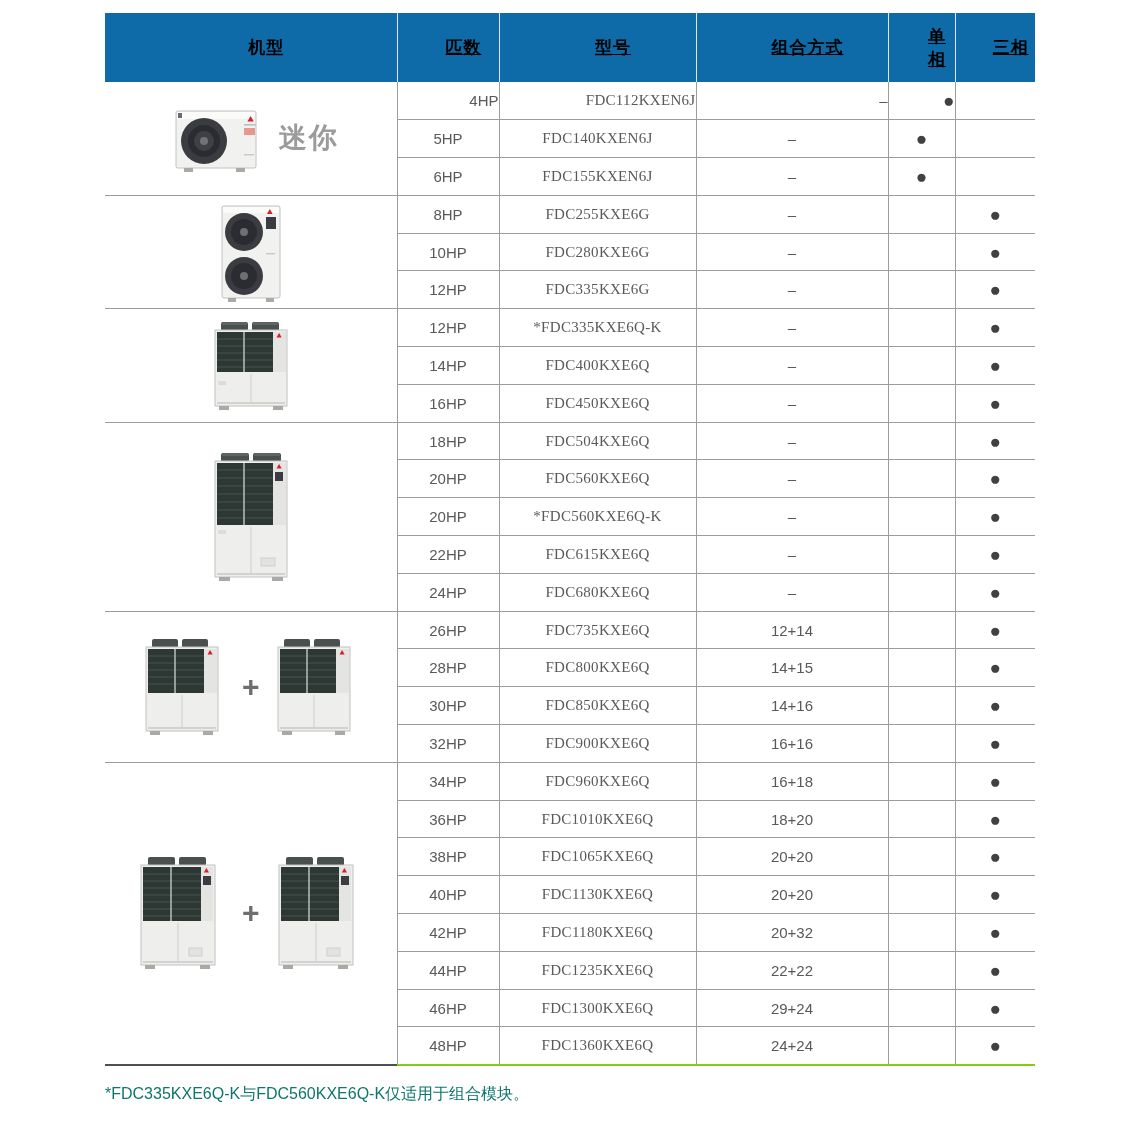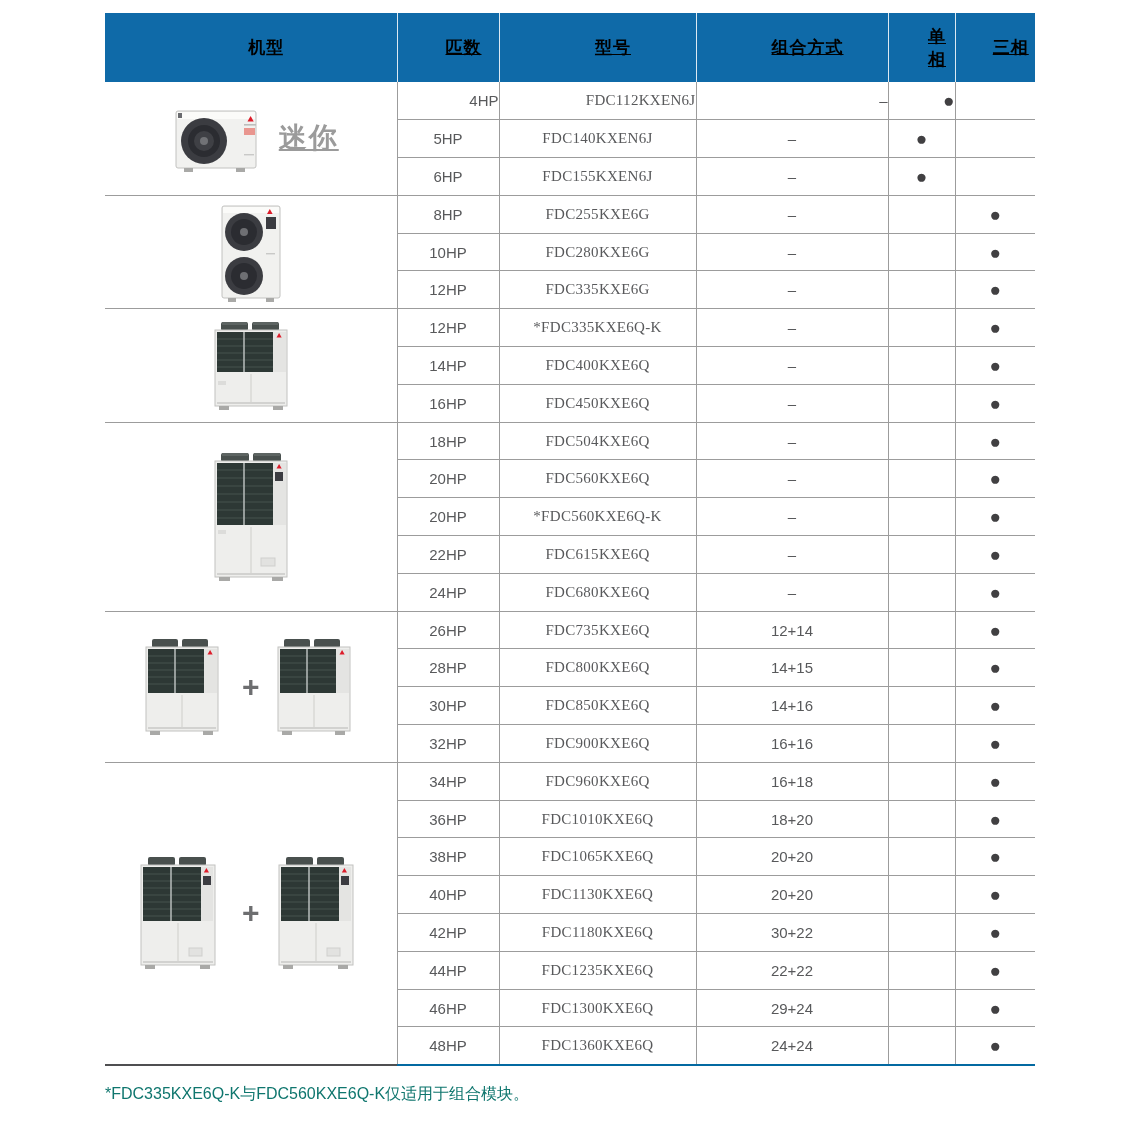--- a/index.html
+++ b/index.html
@@ -11,24 +11,24 @@
   table.spec { position:absolute; left:105px; top:13px; width:930px;
     border-collapse:collapse; table-layout:fixed; border:none; border-bottom:2px solid #4f4f51; }
   thead th { background:#0f6aa8; height:67px; color:#000000; font-size:17px;
     font-weight:600; border:none; text-align:center; vertical-align:middle; letter-spacing:1px;padding-left:32px; }
   thead th + th { border-left:1px solid rgba(255,255,255,0.85);text-decoration:underline; }
   tbody tr { height:37.8px; }
   tbody td { border:1px solid #9c9c9c; padding:0; text-align:center;
     vertical-align:middle; font-size:15px; color:#58595b; background:#ffffff; }
   tbody tr:first-child td { border-top:none;text-align:right; }
   tbody td:last-child { border-right:none; }
-  tbody tr:last-child td { border-bottom:2px solid #0369a1;margin-left:36px; }
+  tbody tr:last-child td { border-bottom:2px solid #84cc16;margin-left:36px; }
   td.machine { border-left:none; }
   .mwrap { display:flex; align-items:center; justify-content:center; gap:12px; }
-  .mini-label { font-size:28px; font-weight:bold; color:#9b9b9b; letter-spacing:2px;text-decoration:underline; }
+  .mini-label { font-size:28px; font-weight:bold; color:#9b9b9b; letter-spacing:2px; }
   .plus { font-size:30px; font-weight:bold; color:#6d6e70; line-height:1; }
   .c-model { letter-spacing:0.3px;font-family:Liberation Serif, serif; }
   .dot { font-size:19px; color:#414042; line-height:1; }
   .footnote { position:absolute; left:105px; top:1084px; font-size:16px; color:#0f766e; }
 </style>
 </head>
 <body>
 
 <table class="spec">
   <colgroup>
@@ -359,21 +359,21 @@
     <tr>
       <td>40HP</td>
       <td class="c-model">FDC1130KXE6Q</td>
       <td>20+20</td>
       <td><span class="dot"></span></td>
       <td><span class="dot">●</span></td>
     </tr>
     <tr>
       <td>42HP</td>
       <td class="c-model">FDC1180KXE6Q</td>
-      <td>30+22</td>
+      <td>20+32</td>
       <td><span class="dot"></span></td>
       <td><span class="dot">●</span></td>
     </tr>
     <tr>
       <td>44HP</td>
       <td class="c-model">FDC1235KXE6Q</td>
       <td>22+22</td>
       <td><span class="dot"></span></td>
       <td><span class="dot">●</span></td>
     </tr>

